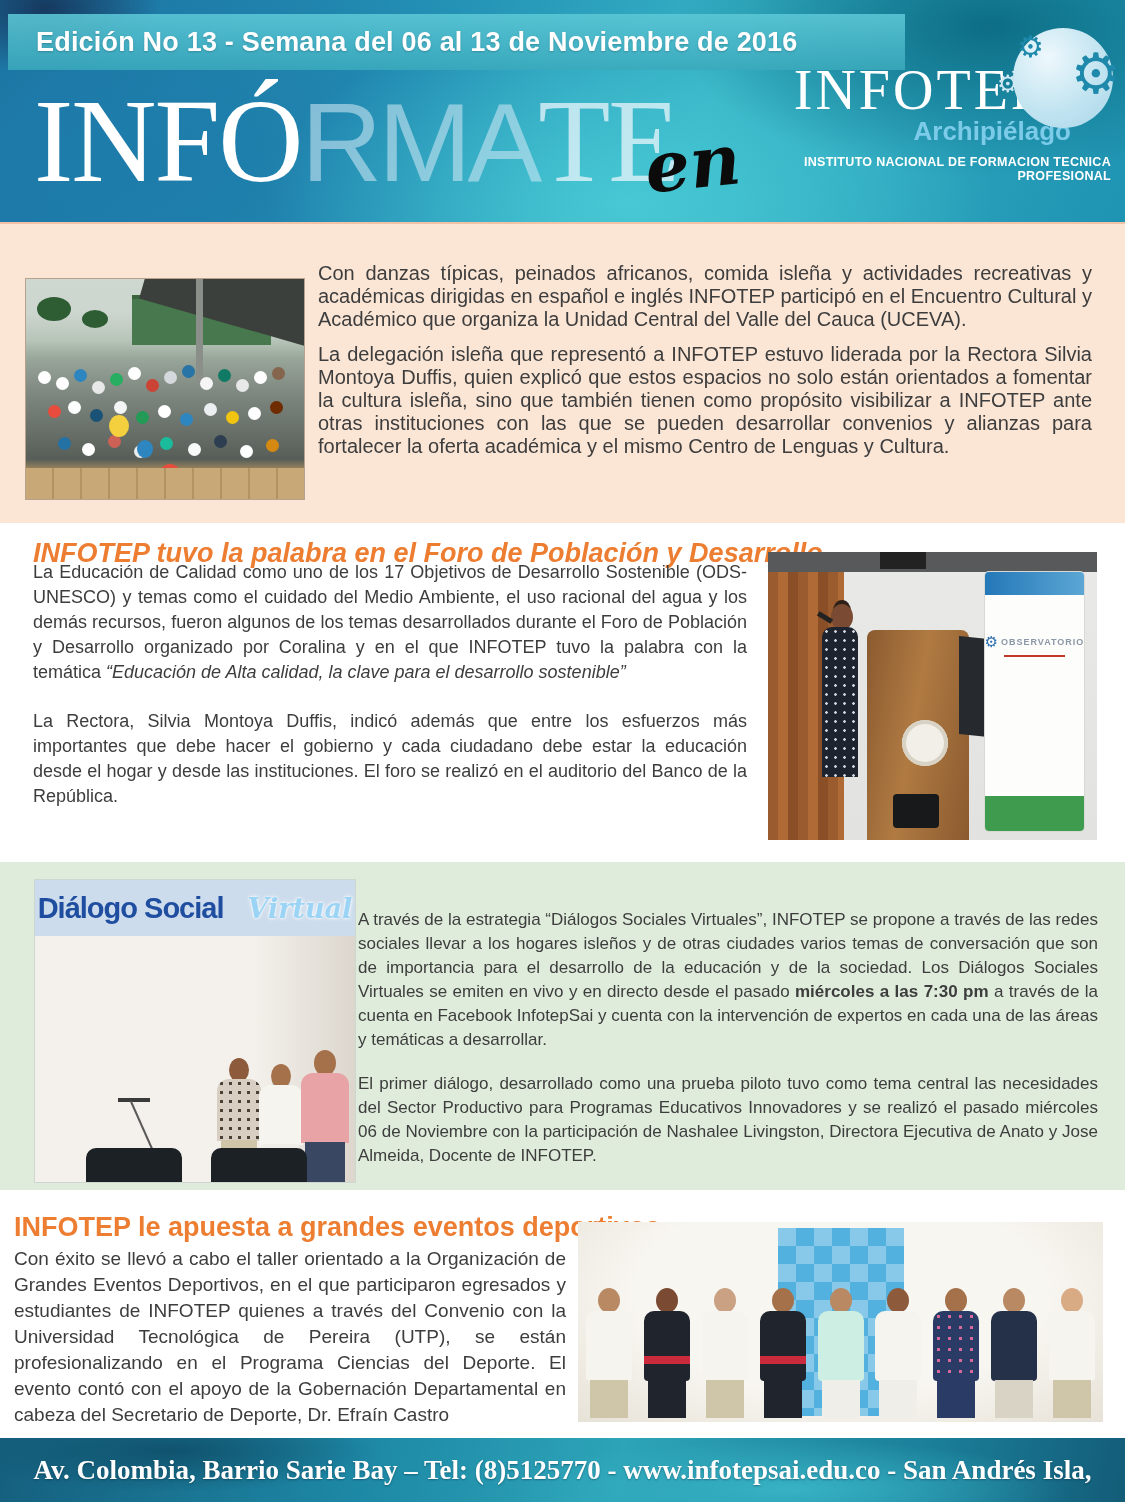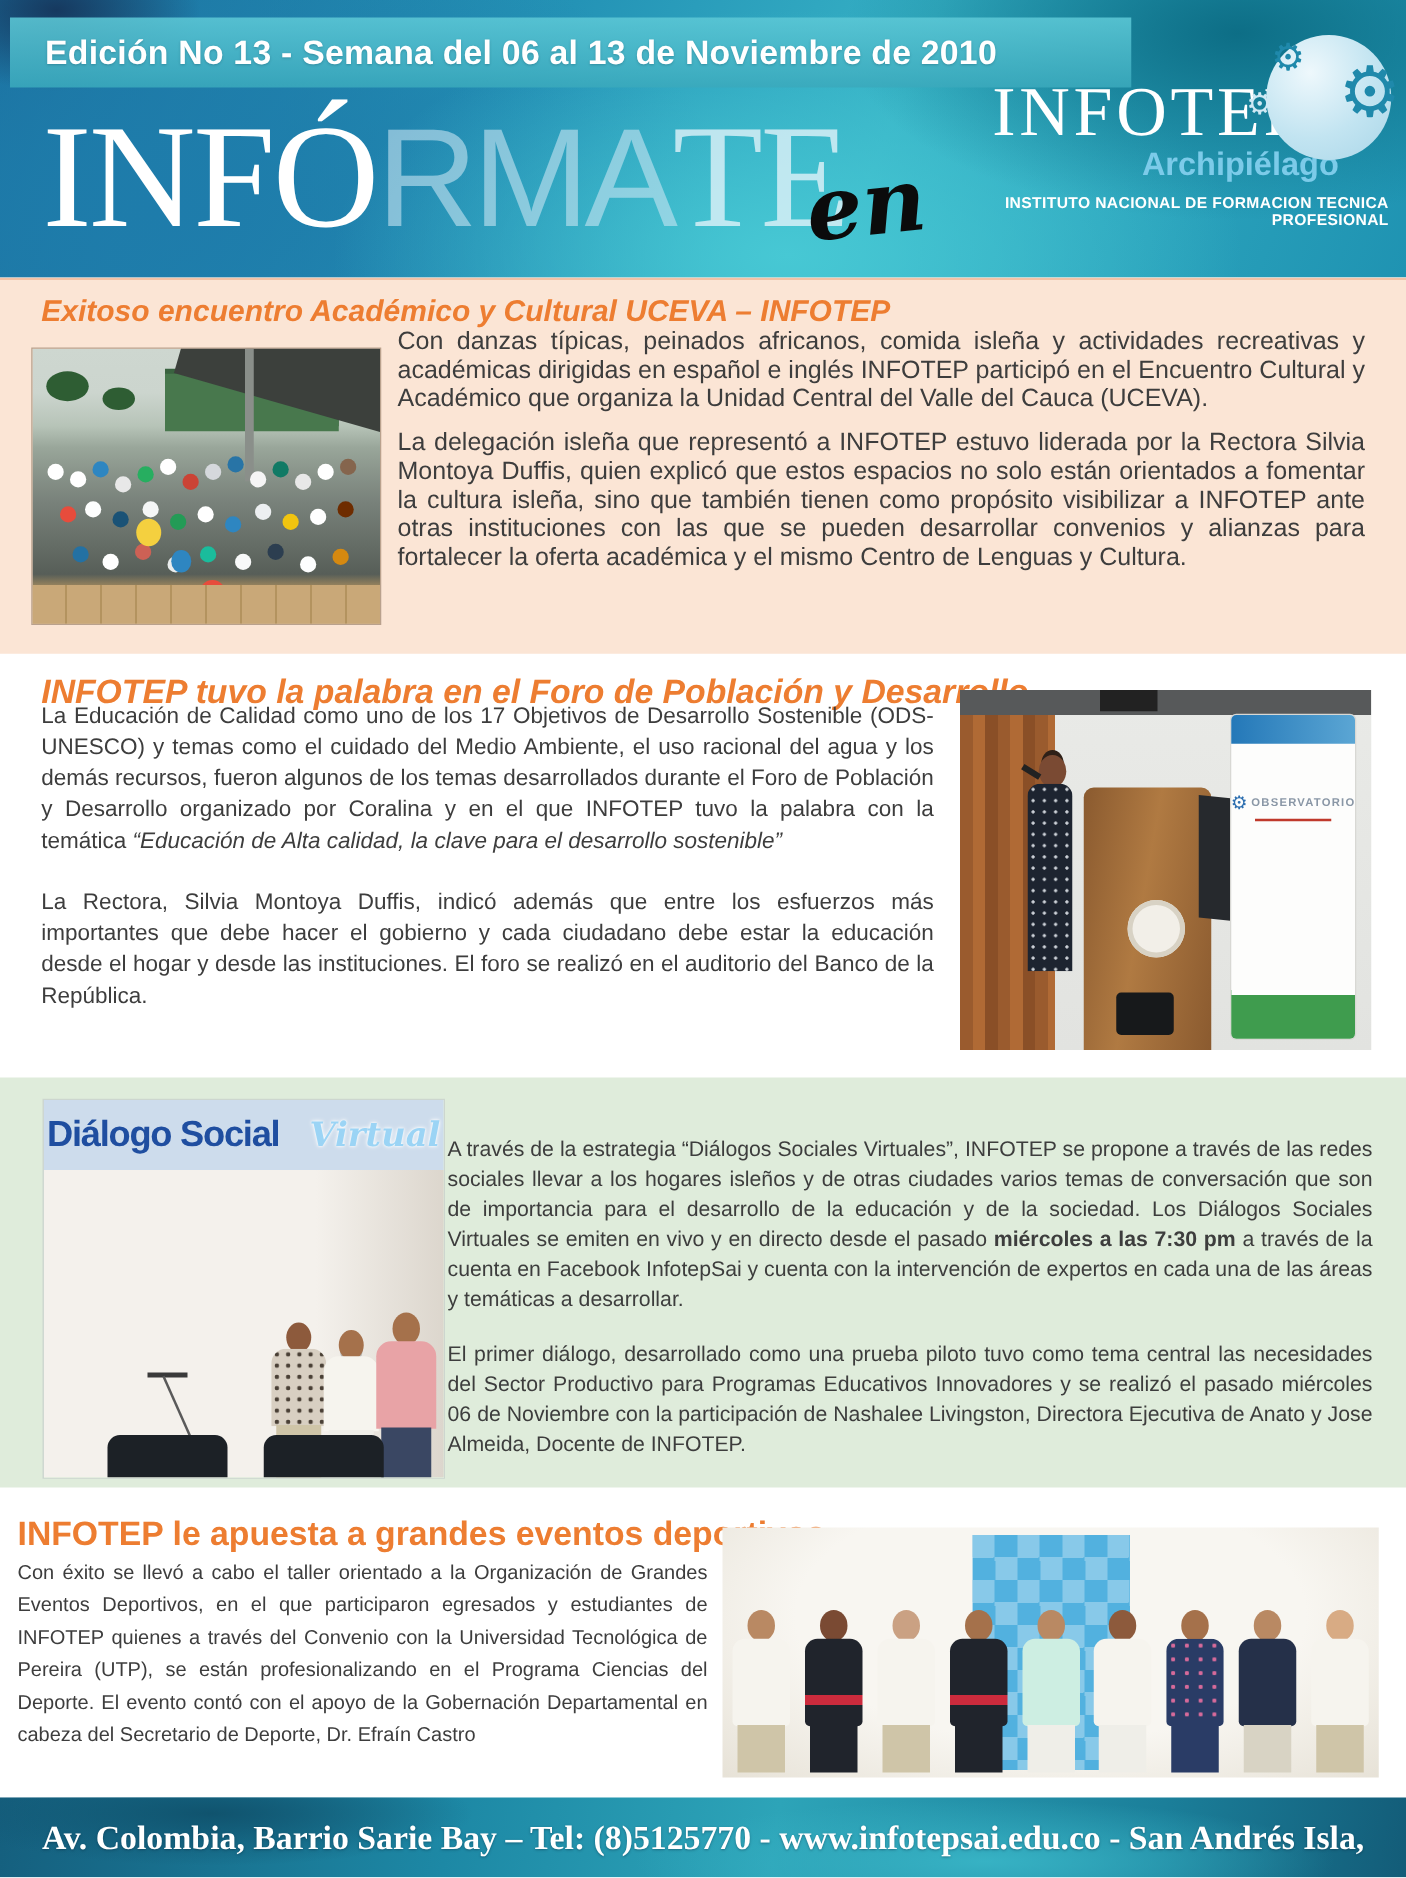--- a/index.html
+++ b/index.html
@@ -57,21 +57,21 @@
   .t3{left:358px;top:874px;font-size:26px;}
   .t4{left:14px;top:1212px;font-size:27px;}
 
   .body-text{position:absolute;color:#3d3d3d;text-align:justify;}
   .body-text p{margin:0 0 12px 0;}
   .bt1{left:318px;top:262px;width:774px;font-size:20px;line-height:23px;}
   .bt2{left:33px;top:560px;width:714px;font-size:18px;line-height:25px;}
   .bt2 p{margin-bottom:24px;}
   .bt3{left:358px;top:908px;width:740px;font-size:17px;line-height:24px;}
   .bt3 p{margin-bottom:20px;}
-  .bt4{left:14px;top:1246px;width:552px;font-size:16px;line-height:26px;}
+  .bt4{left:14px;top:1246px;width:552px;font-size:19px;line-height:26px;}
   .quote-italic{font-style:italic;}
   .bold{font-weight:700;}
 
   
   .photo-uceva{position:absolute;left:25px;top:278px;width:278px;height:220px;overflow:hidden;
     border:1px solid #b9a18d;
     background:linear-gradient(#ced7d0 0%,#ccd5ce 16%,#b7c4b8 28%,#99a69a 36%,#8b968c 44%,
       #78817a 56%,#646c65 72%,#575e58 82%,#b3935f 88%,#c9a878 100%);}
   .uc-building{position:absolute;left:38%;top:9%;width:50%;height:21%;background:#48784d;
     box-shadow:0 -4px 0 #3a6340;}
@@ -174,38 +174,37 @@
   .s-light{background:#caa183;} .s-mid{background:#b98963;} .s-dark{background:#7a4a33;}
   .s-deep{background:#8d5a3c;} .s-tan2{background:#a5714b;} .s-blond{background:#d8ab84;}
 </style>
 </head>
 <body>
 
 <div class="page">
 
   <header class="masthead">
     <div class="edition-band">
-      <span class="edition-text">Edición No 13 - Semana del 06 al 13 de Noviembre de 2010</span>
+      <span class="edition-text">Edición No 13 - Semana del 06 al 13 de Noviembre de 2016</span>
     </div>
     <div class="wordmark"><span class="wm-serif">INFÓ</span><span class="wm-sans">RMA</span><span class="wm-serif wm-pale">TE</span></div>
     <div class="wm-en">en</div>
     <div class="logo">
       <div class="logo-globe">
         <span class="gear gear-big">⚙</span>
         <span class="gear gear-mid">⚙</span>
         <span class="gear gear-small">⚙</span>
       </div>
       <div class="logo-name">INFOTEP</div>
       <div class="logo-region">Archipiélago</div>
       <div class="logo-subtitle">INSTITUTO NACIONAL DE FORMACION TECNICA PROFESIONAL</div>
     </div>
   </header>
 
   <section class="panel-peach"></section>
-  <h2 class="title t-italic t1">Exitoso encuentro Académico y Cultural UCEVA – INFOTEP</h2>
   <div class="photo-uceva">
     <div class="uc-palm a"></div>
     <div class="uc-palm b"></div>
     <div class="uc-building"></div>
     <div class="uc-roof"></div>
     <div class="uc-pole"></div>
     <div class="uc-dots"></div>
     <div class="uc-balloon y1"></div>
     <div class="uc-balloon b1"></div>
     <div class="uc-balloon r1"></div>

